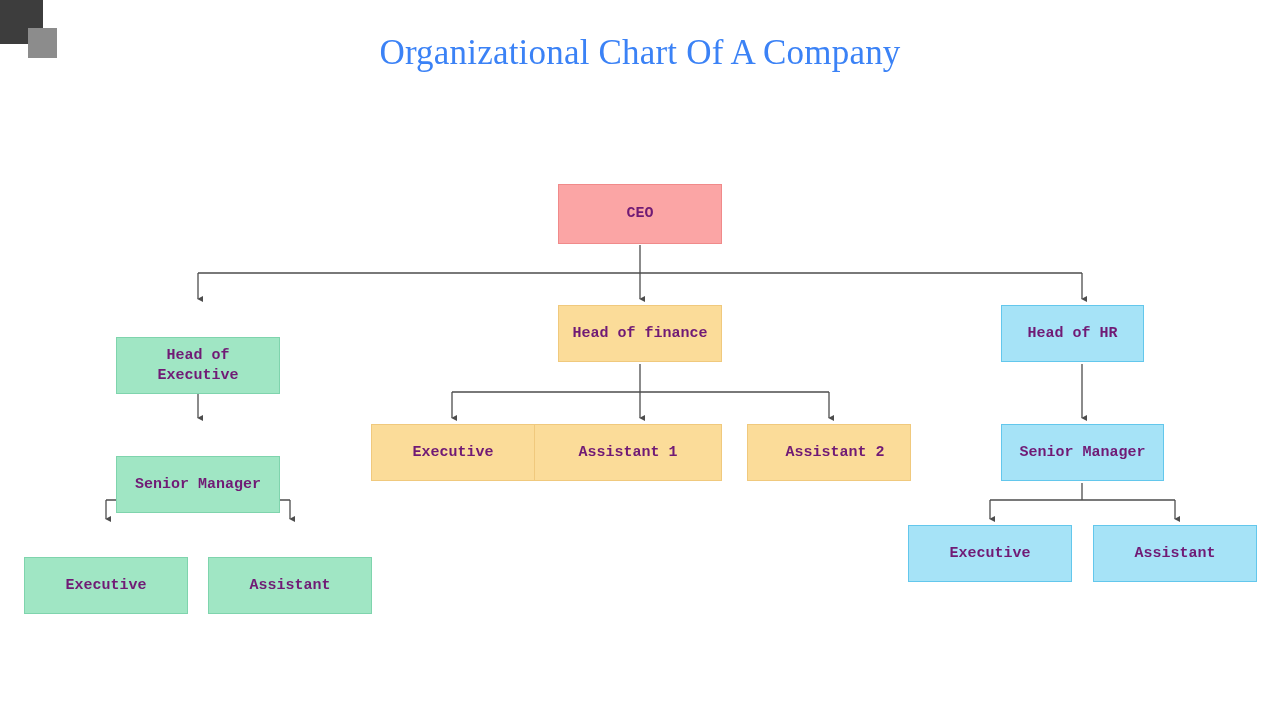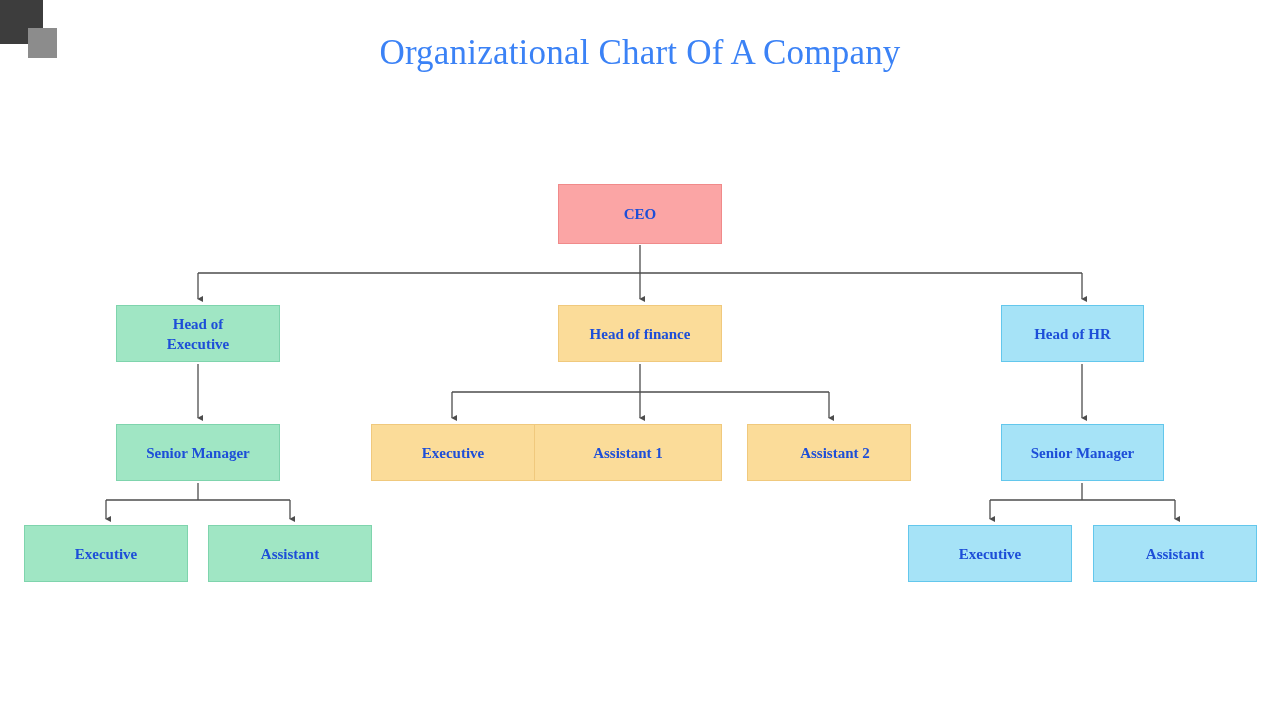--- a/index.html
+++ b/index.html
@@ -62,31 +62,33 @@
   .node {
     position: absolute;
     box-sizing: border-box;
     border-width: 1px;
     border-style: solid;
     display: flex;
     align-items: center;
     justify-content: center;
     text-align: center;
     font-weight: bold;
-    color: #1d4ed8;
+    color: #701a75;
     line-height: 20px;
+    font-family: Liberation Mono, monospace;
   }
 
   .node-ceo {
     background: #fba5a5;
     border-color: #f08a8a;
   }
   .node-green {
     background: #a0e6c4;
     border-color: #7fd4ad;
+    margin-top: 32px;
   }
   .node-yellow {
     background: #fbdc99;
     border-color: #f0c97d;
   }
   .node-blue {
     background: #a6e3f7;
     border-color: #63c7ec;
   }
 

